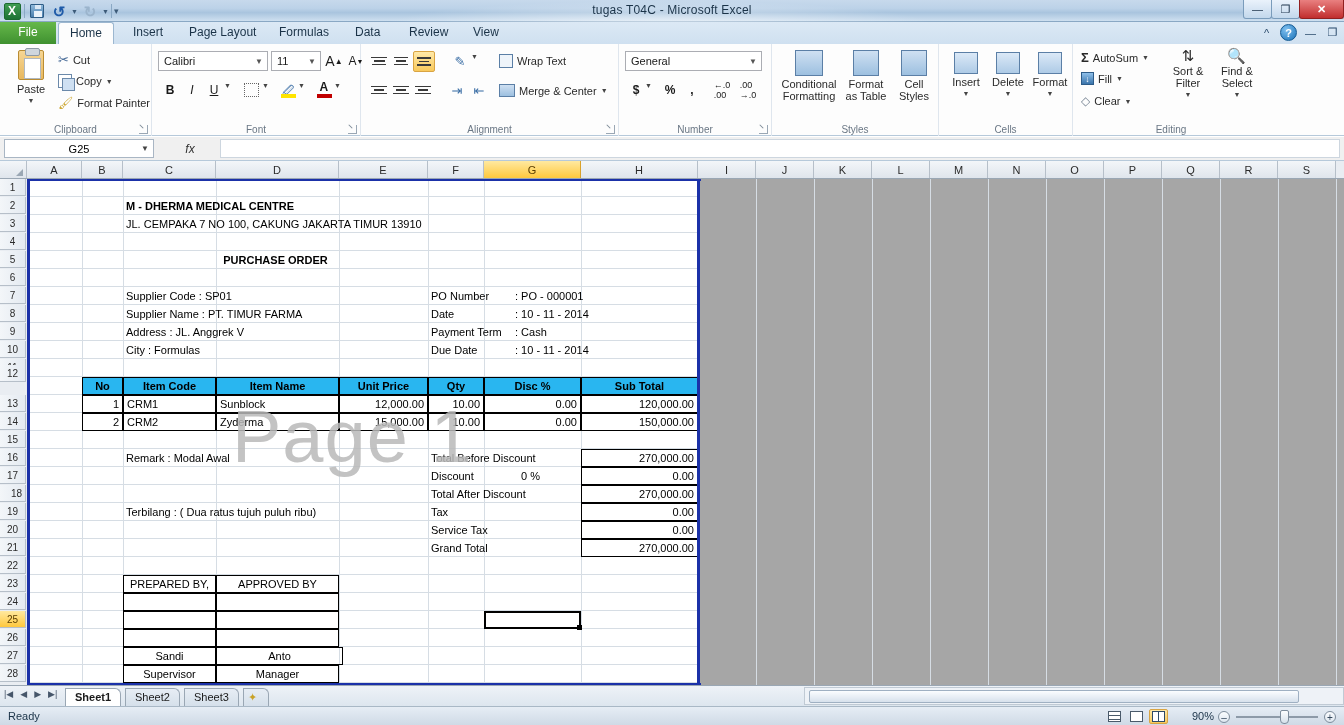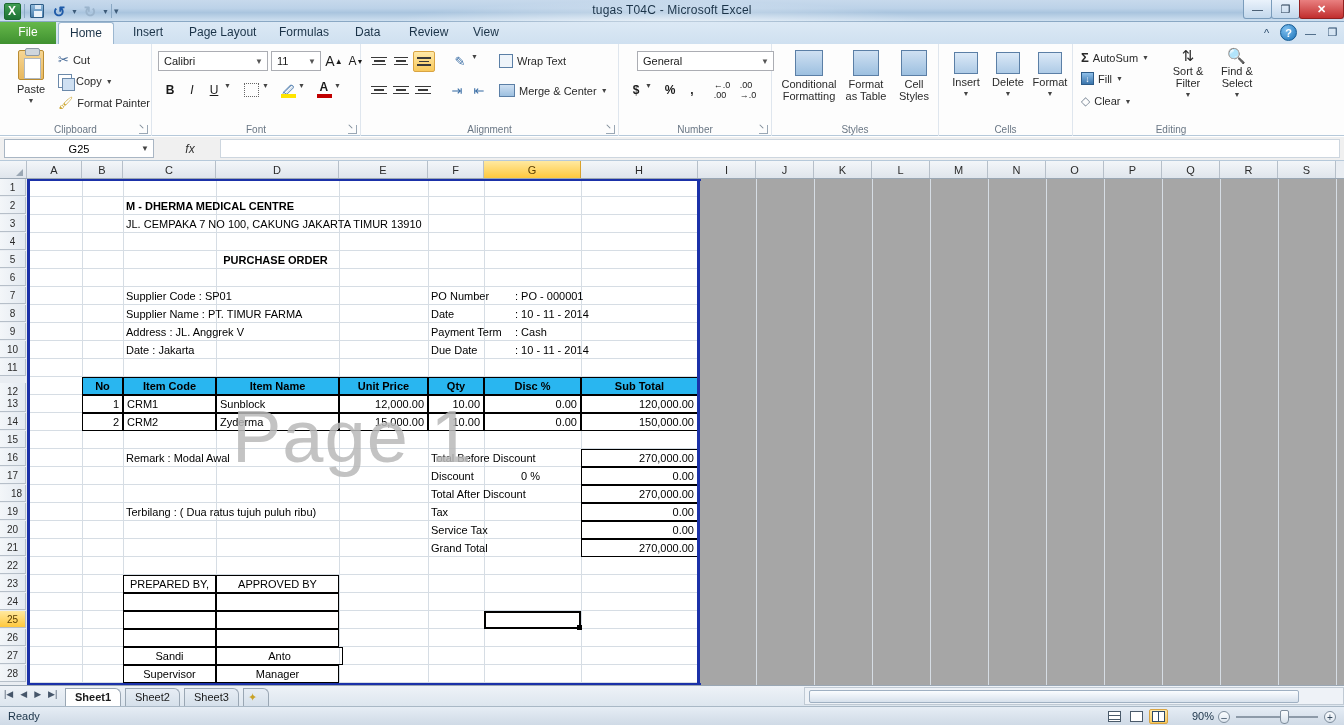--- a/index.html
+++ b/index.html
@@ -309,21 +309,21 @@
     <div class="smbtn" style="left:138px;top:40px">
       <span style="display:inline-block;width:16px;height:13px;border:1px solid #5b7fa6;background:linear-gradient(#cfe0f2,#9dc0e0)"></span>
       <span>Merge &amp; Center</span>
       <span style="font-size:7px;color:#444">▼</span>
     </div>
     <div class="grp-label">Alignment</div>
     <div class="dlg-launch"></div>
   </div>
 
   <div class="grp" style="left:619px;width:153px">
-    <div class="combo" style="left:18px;top:7px;width:137px">
+    <div class="combo" style="left:6px;top:7px;width:137px">
       <span class="cv">General</span>
       <span class="ca">▼</span>
     </div>
     <div class="sqbtn" style="left:8px;top:36px;width:18px;height:20px;font-weight:bold">$</div>
     <div class="sqbtn" style="left:26px;top:38px;font-size:7px;color:#444">▼</div>
     <div class="sqbtn" style="left:42px;top:36px;width:18px;height:20px;font-weight:bold">%</div>
     <div class="sqbtn" style="left:64px;top:36px;width:18px;height:20px;font-weight:bold">,</div>
     <div class="sqbtn" style="left:92px;top:36px;width:22px;height:20px;font-size:9px">
       <span>←.0<br>.00</span>
     </div>
@@ -438,21 +438,21 @@
       <div class="rh" style="top: 18px;">2</div>
       <div class="rh" style="top: 36px;">3</div>
       <div class="rh" style="top: 54px;">4</div>
       <div class="rh" style="top: 72px;">5</div>
       <div class="rh" style="top: 90px;">6</div>
       <div class="rh" style="top: 108px;">7</div>
       <div class="rh" style="top: 126px;">8</div>
       <div class="rh" style="top: 144px;">9</div>
       <div class="rh" style="top: 162px;">10</div>
       <div class="rh" style="top: 180px;">11</div>
-      <div class="rh" style="top: 204px;">12</div>
+      <div class="rh" style="top: 186px;">12</div>
       <div class="rh" style="top: 216px;">13</div>
       <div class="rh" style="top: 234px;">14</div>
       <div class="rh" style="top: 252px;">15</div>
       <div class="rh" style="top: 270px;">16</div>
       <div class="rh" style="top: 288px;">17</div>
       <div class="rh" style="top: 306px; padding-left: 8px;">18</div>
       <div class="rh" style="top: 324px;">19</div>
       <div class="rh" style="top: 342px;">20</div>
       <div class="rh" style="top: 360px;">21</div>
       <div class="rh" style="top: 378px;">22</div>
@@ -512,21 +512,21 @@
       <div class="gridline-h" style="top: 449px;"></div>
       <div class="gridline-h" style="top: 467px;"></div>
       <div class="gridline-h" style="top: 485px;"></div>
       <div class="gridline-h" style="top: 503px;"></div>
       <div class="cell b" style="left: 96px; top: 18px; width: 575px; height: 17px;">M - DHERMA MEDICAL CENTRE</div>
       <div class="cell " style="left: 96px; top: 36px; width: 575px; height: 17px;">JL. CEMPAKA 7 NO 100, CAKUNG JAKARTA TIMUR 13910</div>
       <div class="cell c b" style="left: 96px; top: 72px; width: 305px; height: 17px;">PURCHASE ORDER</div>
       <div class="cell " style="left: 96px; top: 108px; width: 305px; height: 17px;">Supplier Code  : SP01</div>
       <div class="cell " style="left: 96px; top: 126px; width: 305px; height: 17px;">Supplier Name : PT. TIMUR FARMA</div>
       <div class="cell " style="left: 96px; top: 144px; width: 305px; height: 17px;">Address             : JL. Anggrek V</div>
-      <div class="cell " style="left: 96px; top: 162px; width: 305px; height: 17px;">Date                   : Jakarta</div>
+      <div class="cell " style="left: 96px; top: 162px; width: 305px; height: 17px;">City                   : Formulas</div>
       <div class="cell " style="left: 401px; top: 108px; width: 80px; height: 17px;">PO Number</div>
       <div class="cell " style="left: 485px; top: 108px; width: 160px; height: 17px;">: PO - 000001</div>
       <div class="cell " style="left: 401px; top: 126px; width: 80px; height: 17px;">Date</div>
       <div class="cell " style="left: 485px; top: 126px; width: 160px; height: 17px;">: 10 - 11 - 2014</div>
       <div class="cell " style="left: 401px; top: 144px; width: 80px; height: 17px;">Payment Term</div>
       <div class="cell " style="left: 485px; top: 144px; width: 160px; height: 17px;">: Cash</div>
       <div class="cell " style="left: 401px; top: 162px; width: 80px; height: 17px;">Due Date</div>
       <div class="cell " style="left: 485px; top: 162px; width: 160px; height: 17px;">: 10 - 11 - 2014</div>
       <div class="cell thead" style="left: 55px; top: 198px; width: 41px; height: 18px;;margin-left:0">No</div>
       <div class="cell thead" style="left: 96px; top: 198px; width: 93px; height: 18px;;margin-left:0">Item Code</div>

